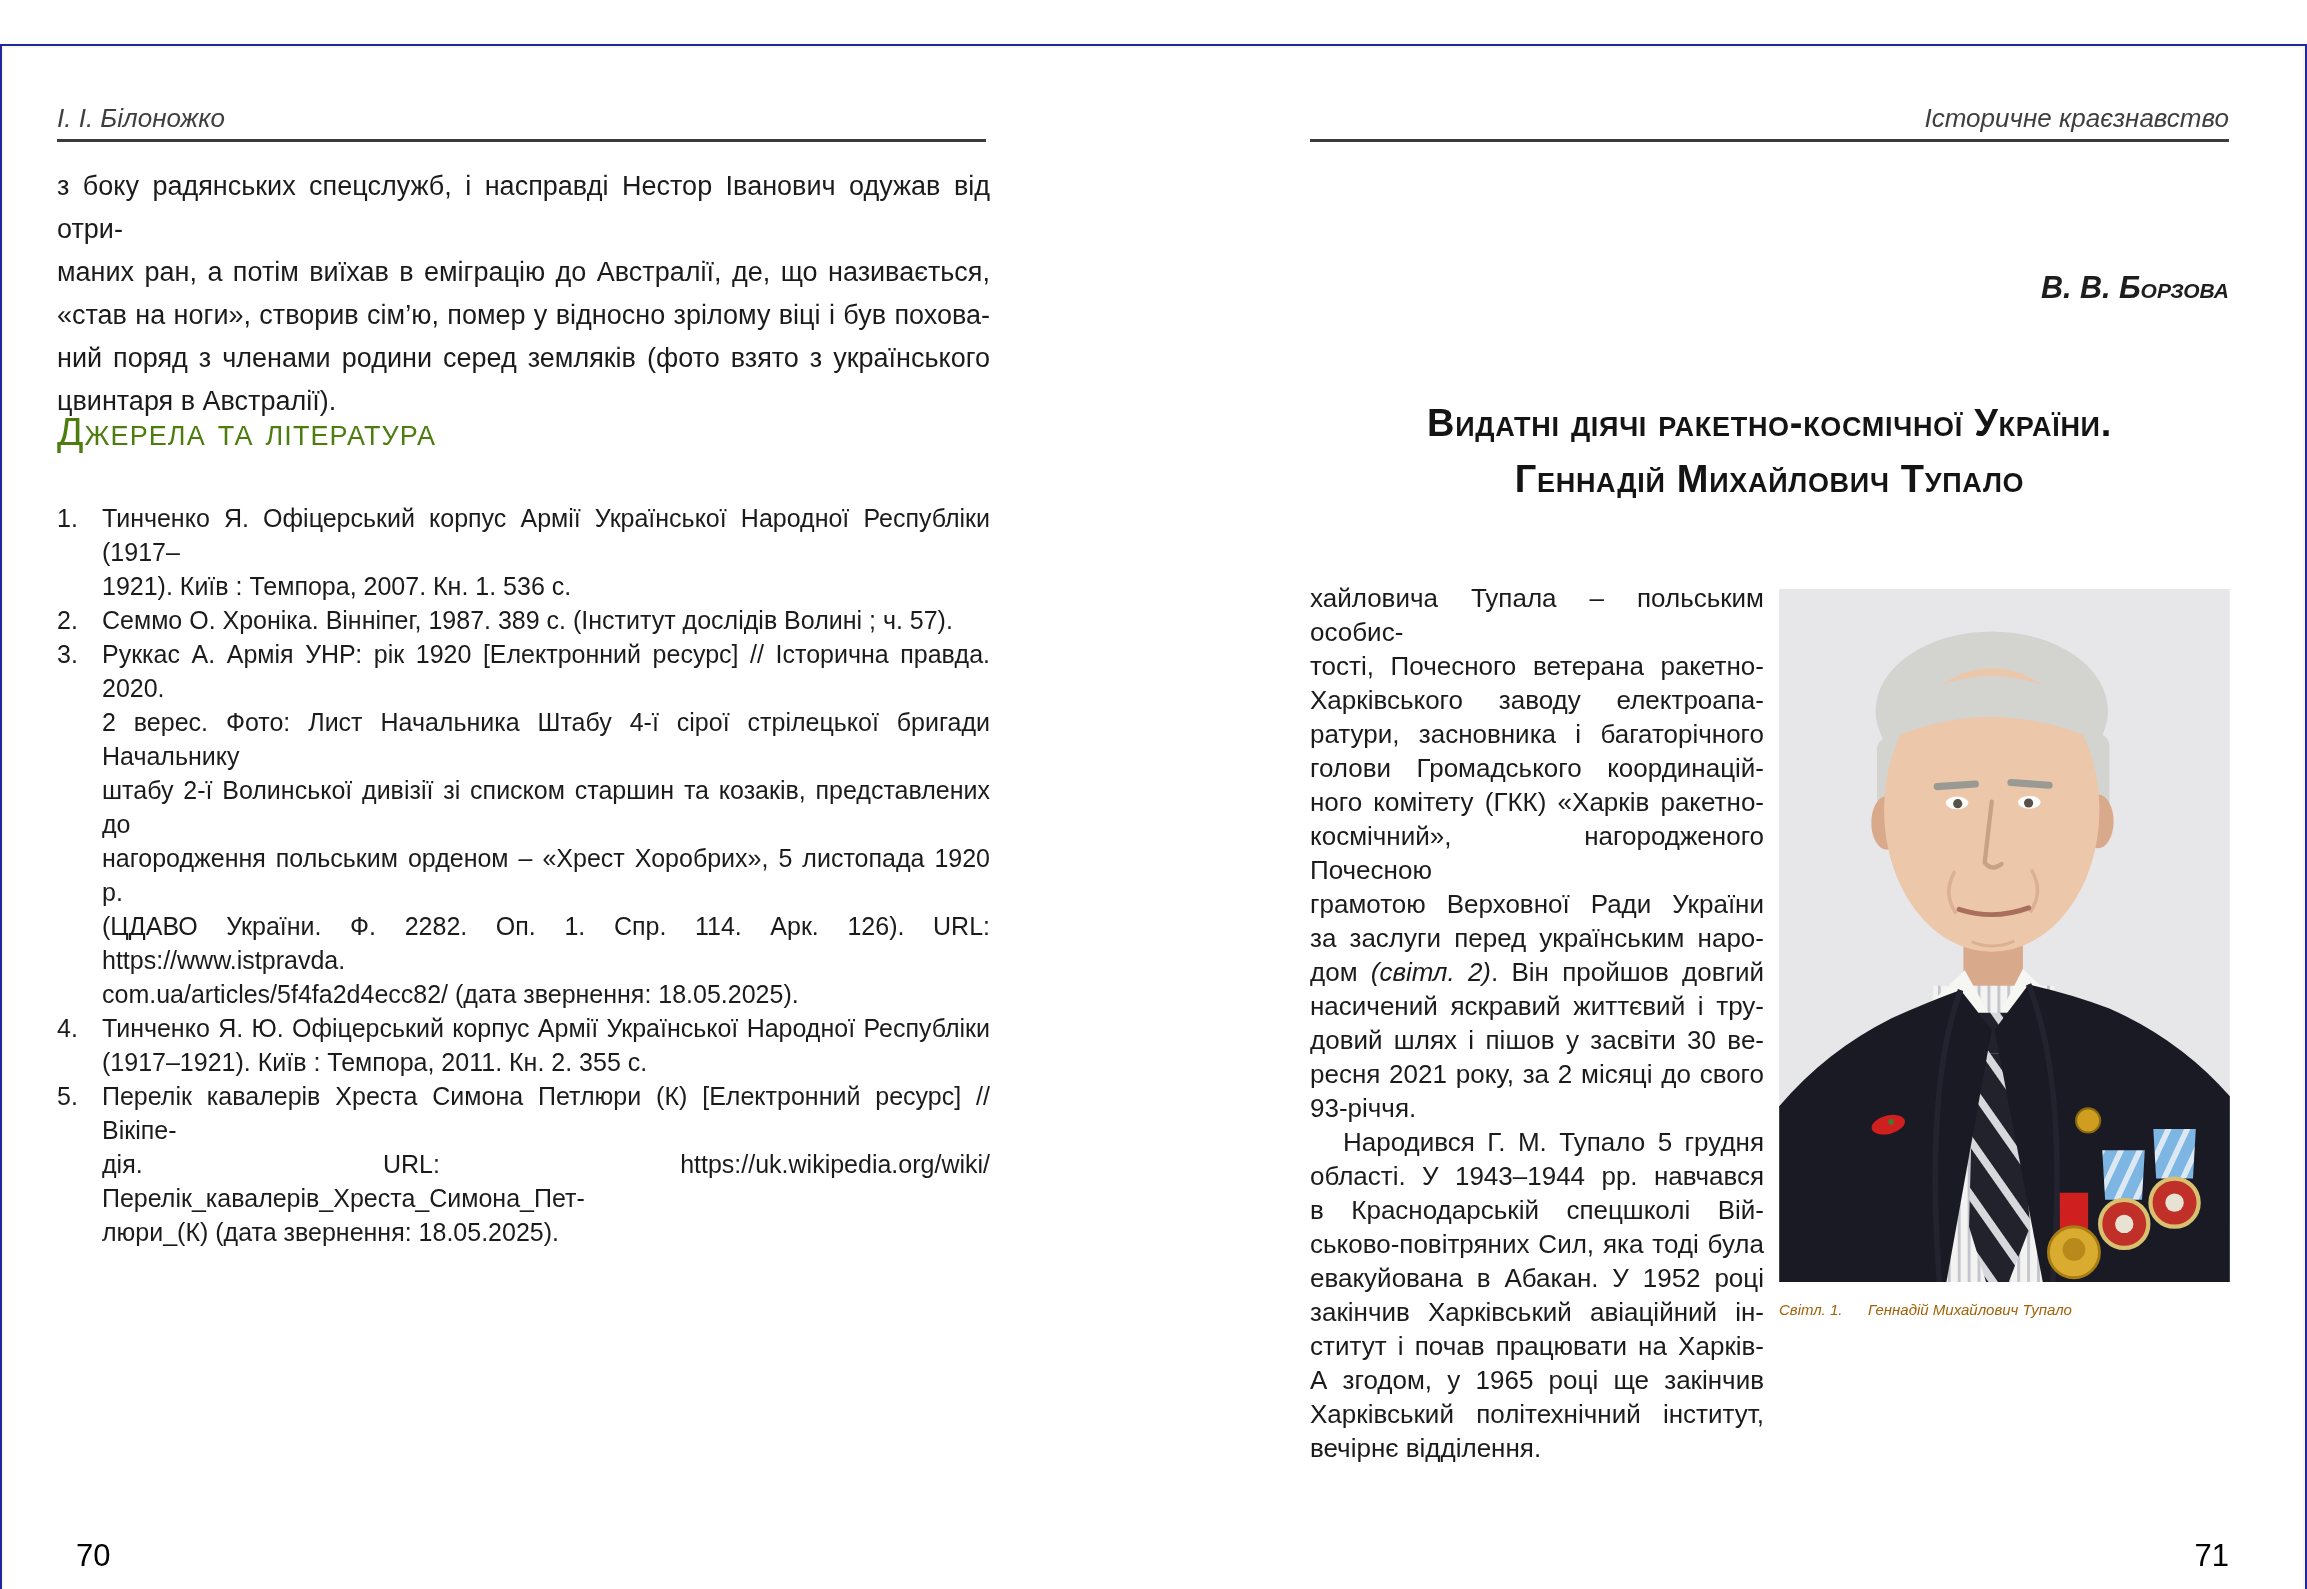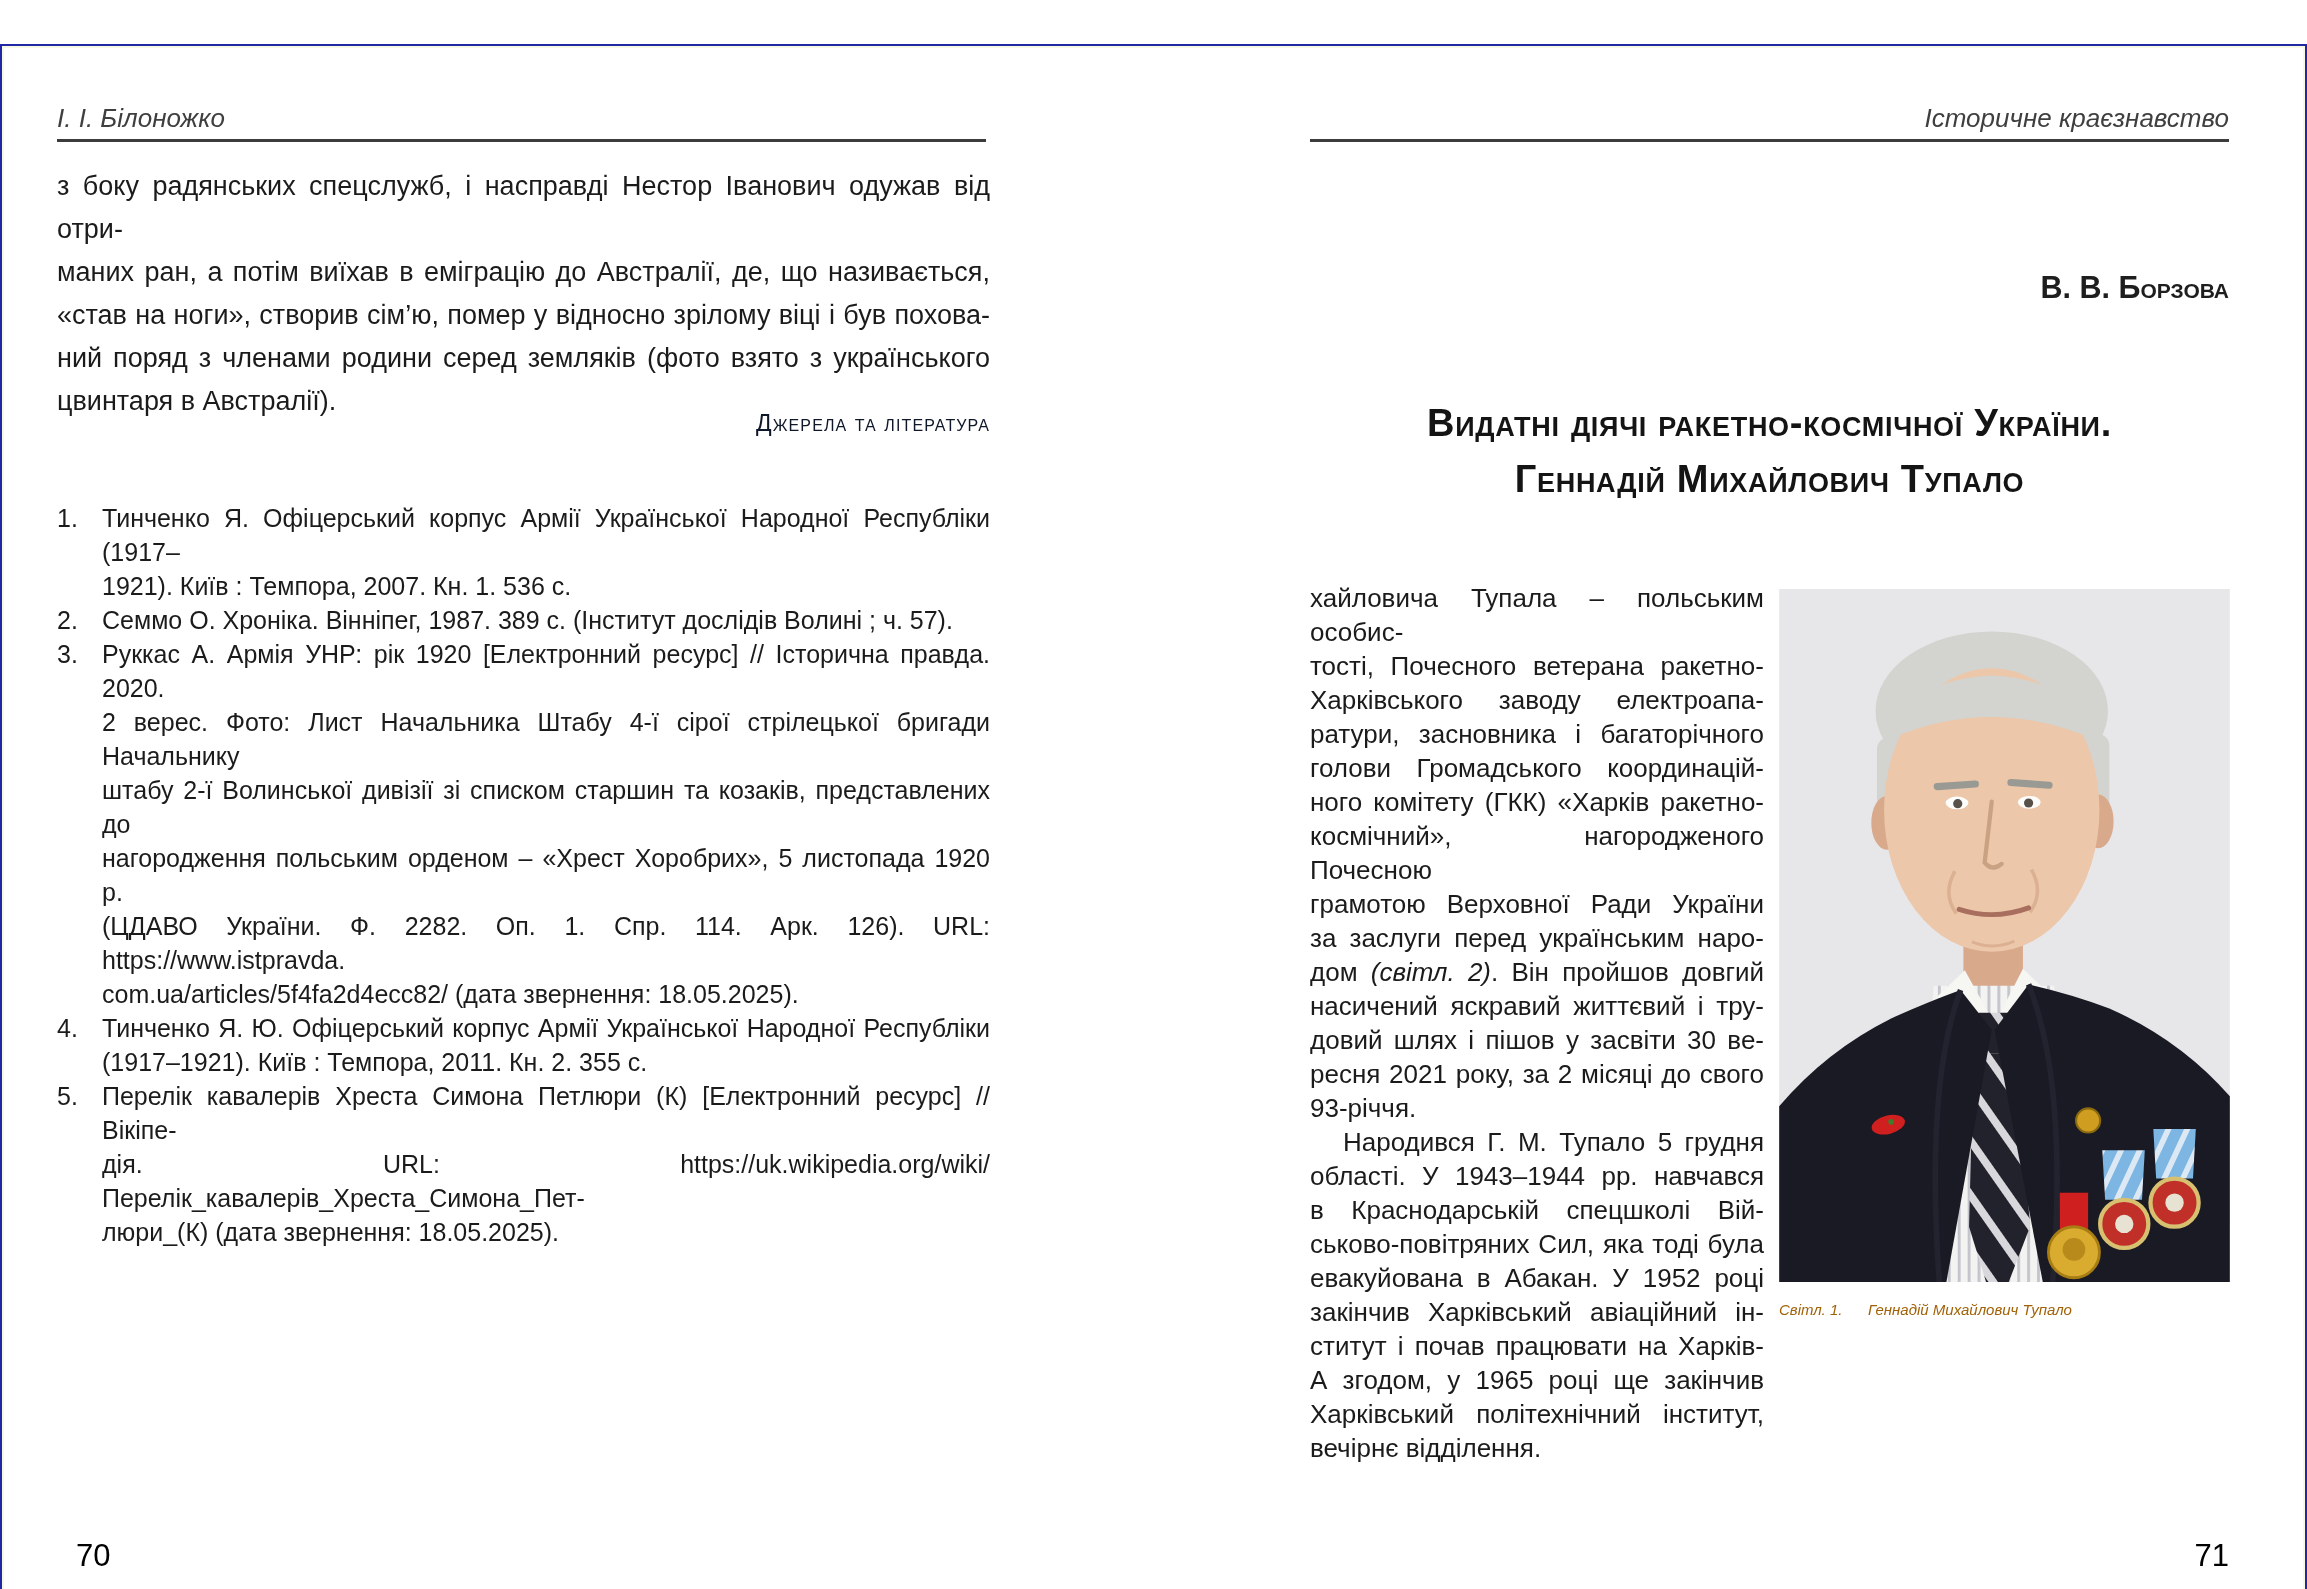--- a/index.html
+++ b/index.html
@@ -19,32 +19,32 @@
   .rule-right{left:1308px;width:919px;}
 
   .jline{text-align:justify;text-align-last:justify;}
   .jline.last{text-align-last:left;}
   .jline.indent{text-indent:33px;}
   .it{font-style:italic;}
 
   .left-body{position:absolute;left:55px;top:119px;width:933px;font-size:27px;line-height:43px;}
 
   .sources-heading{
-    position:absolute;left:55px;top:364px;width:933px;text-align:right;
-    font-variant:small-caps;font-size:23px;letter-spacing:1.1px;color:#0f172a;
+    position:absolute;left:55px;top:364px;width:933px;text-align:left;
+    font-variant:small-caps;font-size:39px;letter-spacing:1.1px;color:#4d7c0f;
   }
 
   .refs{position:absolute;left:55px;top:455px;width:933px;font-size:25px;line-height:34px;}
   .ref{display:flex;}
   .ref-num{flex:0 0 45px;}
   .ref-body{flex:1;min-width:0;}
 
   .author{
     position:absolute;left:1308px;top:224px;width:919px;text-align:right;
-    font-weight:bold;font-variant:small-caps;font-size:30.5px;color:#1e1e1e;
+    font-weight:bold;font-style:italic;font-variant:small-caps;font-size:30.5px;color:#1e1e1e;
   }
   .title{
     position:absolute;left:1308px;top:349px;width:919px;text-align:center;
     font-weight:bold;font-variant:small-caps;font-size:38px;line-height:56px;letter-spacing:0.7px;color:#141414;
   }
   .right-body{position:absolute;left:1308px;top:535px;width:454px;font-size:26px;line-height:34px;}
 
   .photo{position:absolute;left:1777px;top:543px;width:451px;height:693px;}
   .photo svg{display:block;width:100%;height:100%;}
   .caption{position:absolute;left:1777px;top:1255px;width:451px;font-size:15px;font-style:italic;color:#a16207;}

